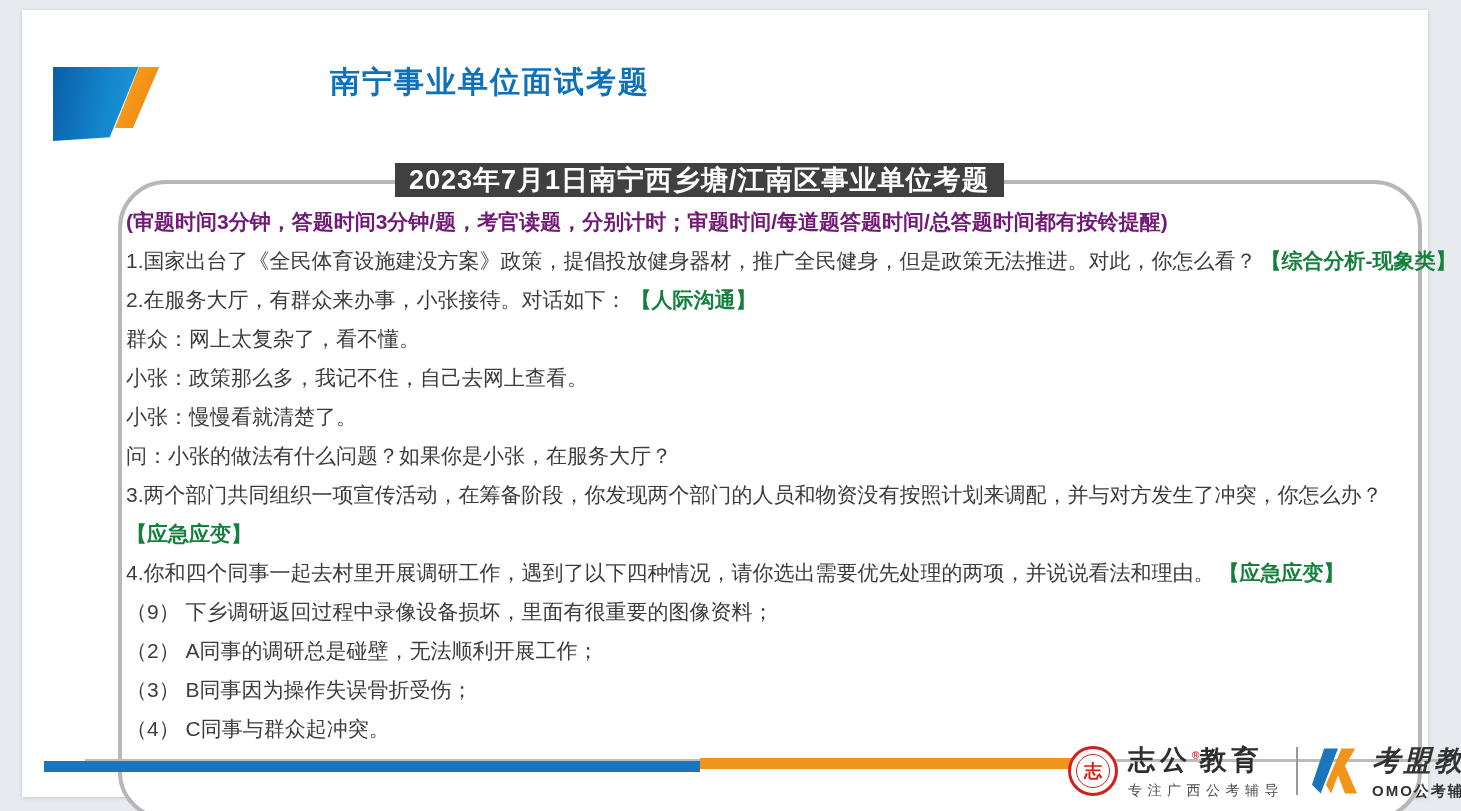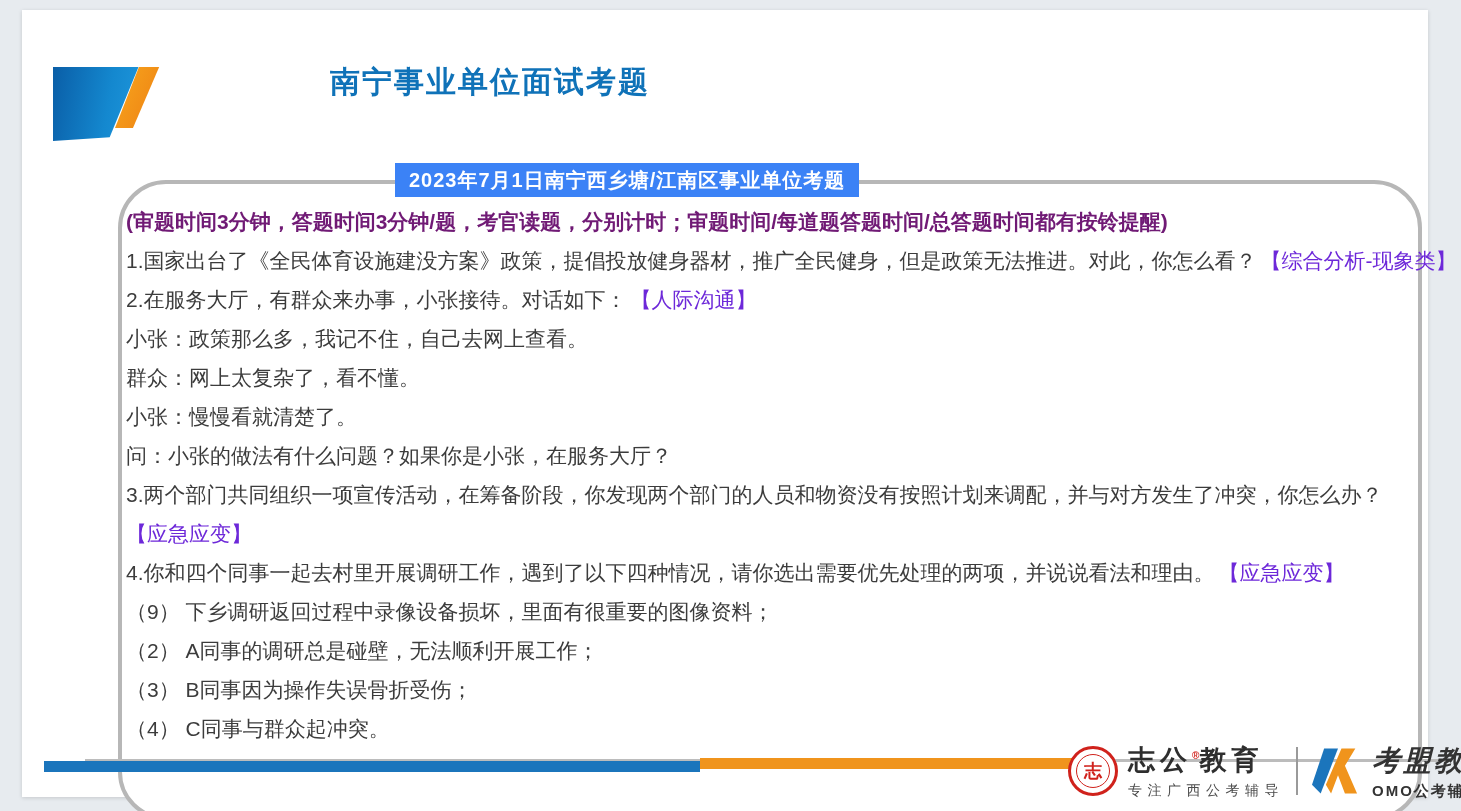--- a/index.html
+++ b/index.html
@@ -23,39 +23,39 @@
     background:linear-gradient(115deg,#f7a71d 0%,#ee7f13 100%);
     clip-path:polygon(52% 0,96% 0,39% 100%,0 100%);
   }
   .title{
     position:absolute;left:308px;top:52px;
     font-size:30px;font-weight:900;color:#0f72b8;letter-spacing:2px;
     white-space:nowrap;
   }
   .banner{
     position:absolute;left:373px;top:153px;height:34px;
-    background:#3b82f6;color:#ffffff;
-    font-size:20px;font-weight:bold;letter-spacing:1px;
+    background:#404040;color:#ffffff;
+    font-size:27px;font-weight:bold;letter-spacing:1px;
     display:flex;align-items:center;padding:0 14px;white-space:nowrap;
     z-index:5;
   }
   .content-box{
     position:absolute;left:96px;top:170px;width:1296px;height:632px;
     border:4px solid #b7b7b7;border-radius:48px;background:#ffffff;
     z-index:1;
   }
   .text-area{
     position:absolute;left:104px;top:192px;z-index:3;
   }
   .line{
     height:39px;display:flex;align-items:center;white-space:nowrap;
     font-size:21px;color:#3c3c3c;
   }
   .line.note{font-weight:bold;color:#701a75;}
-  .tag{color:#6d28d9;font-weight:normal;margin-left:4px;}
+  .tag{color:#15803d;font-weight:bold;margin-left:4px;}
   
   .footer-grayline{
     position:absolute;left:63px;top:749px;width:1365px;height:3px;
     background:#bcbcbc;z-index:2;
   }
   .footer-blue{
     position:absolute;left:22px;top:751px;width:656px;height:11px;
     background:#1b75bc;z-index:3;
   }
   .footer-orange{
@@ -118,24 +118,24 @@
 
     <div class="line">
       <span>1.国家出台了《全民体育设施建没方案》政策，提倡投放健身器材，推广全民健身，但是政策无法推进。对此，你怎么看？</span>
       <span class="tag">【综合分析-现象类】</span>
     </div>
     <div class="line">
       <span>2.在服务大厅，有群众来办事，小张接待。对话如下：</span>
       <span class="tag">【人际沟通】</span>
     </div>
     <div class="line">
-      <span>小张：政策那么多，我记不住，自己去网上查看。</span>
+      <span>群众：网上太复杂了，看不懂。</span>
     </div>
     <div class="line">
-      <span>群众：网上太复杂了，看不懂。</span>
+      <span>小张：政策那么多，我记不住，自己去网上查看。</span>
     </div>
     <div class="line">
       <span>小张：慢慢看就清楚了。</span>
     </div>
     <div class="line">
       <span>问：小张的做法有什么问题？如果你是小张，在服务大厅？</span>
     </div>
     <div class="line">
       <span>3.两个部门共同组织一项宣传活动，在筹备阶段，你发现两个部门的人员和物资没有按照计划来调配，并与对方发生了冲突，你怎么办？</span>
     </div>

